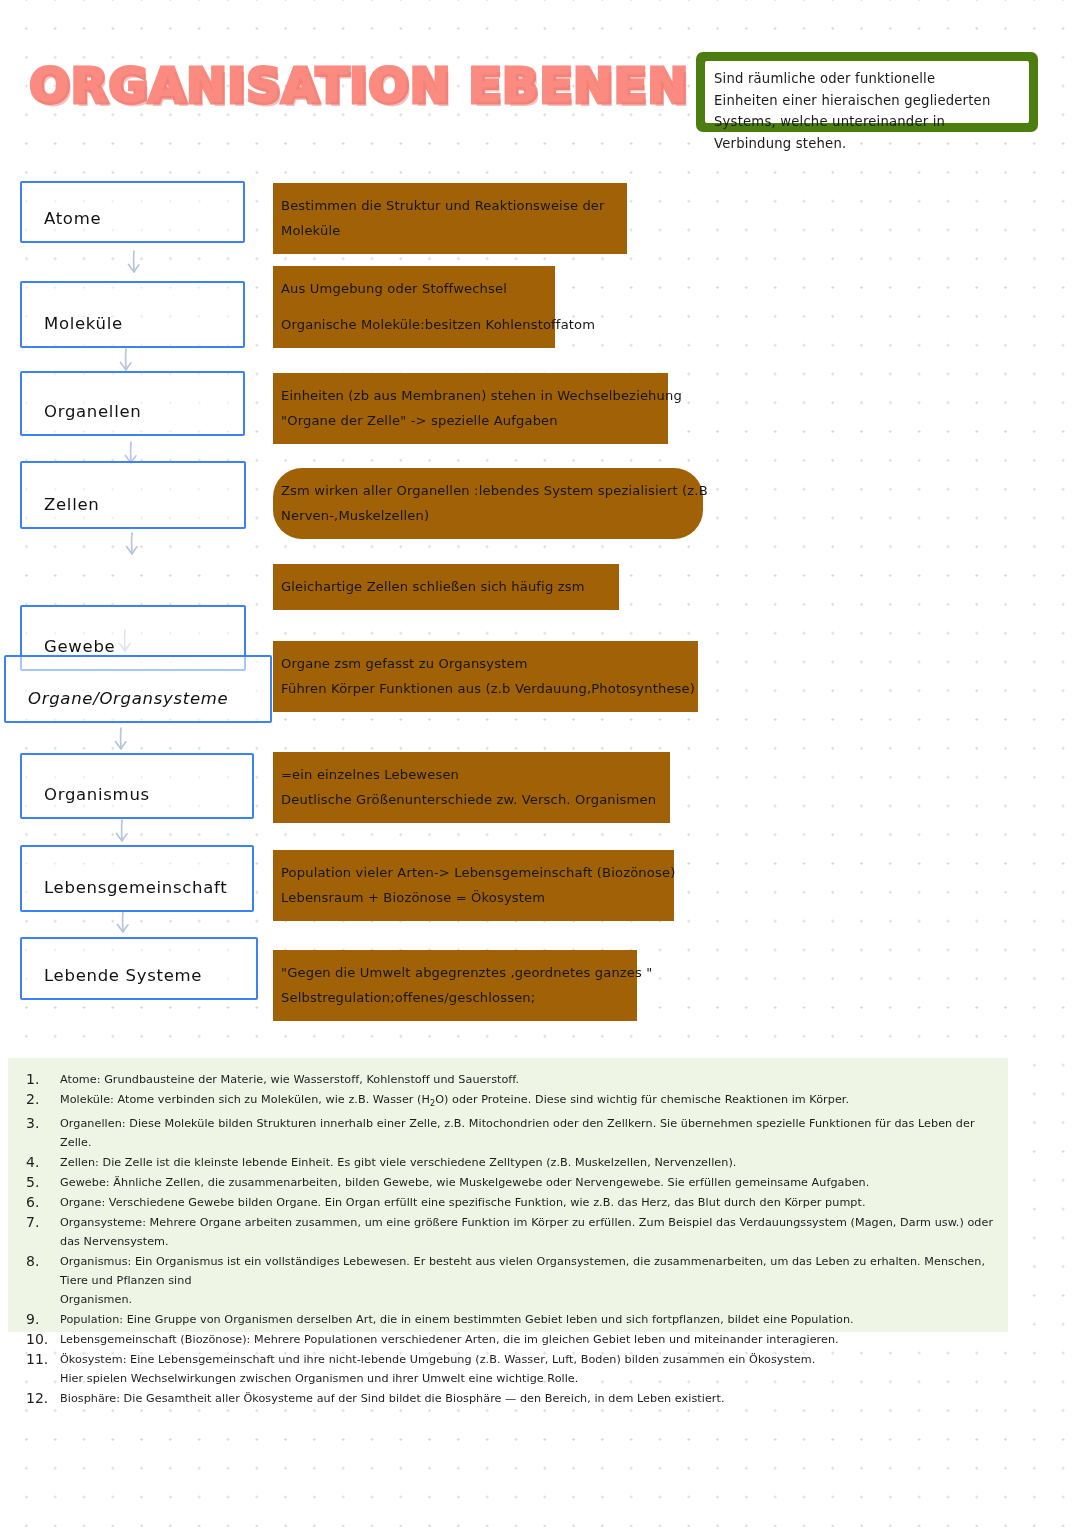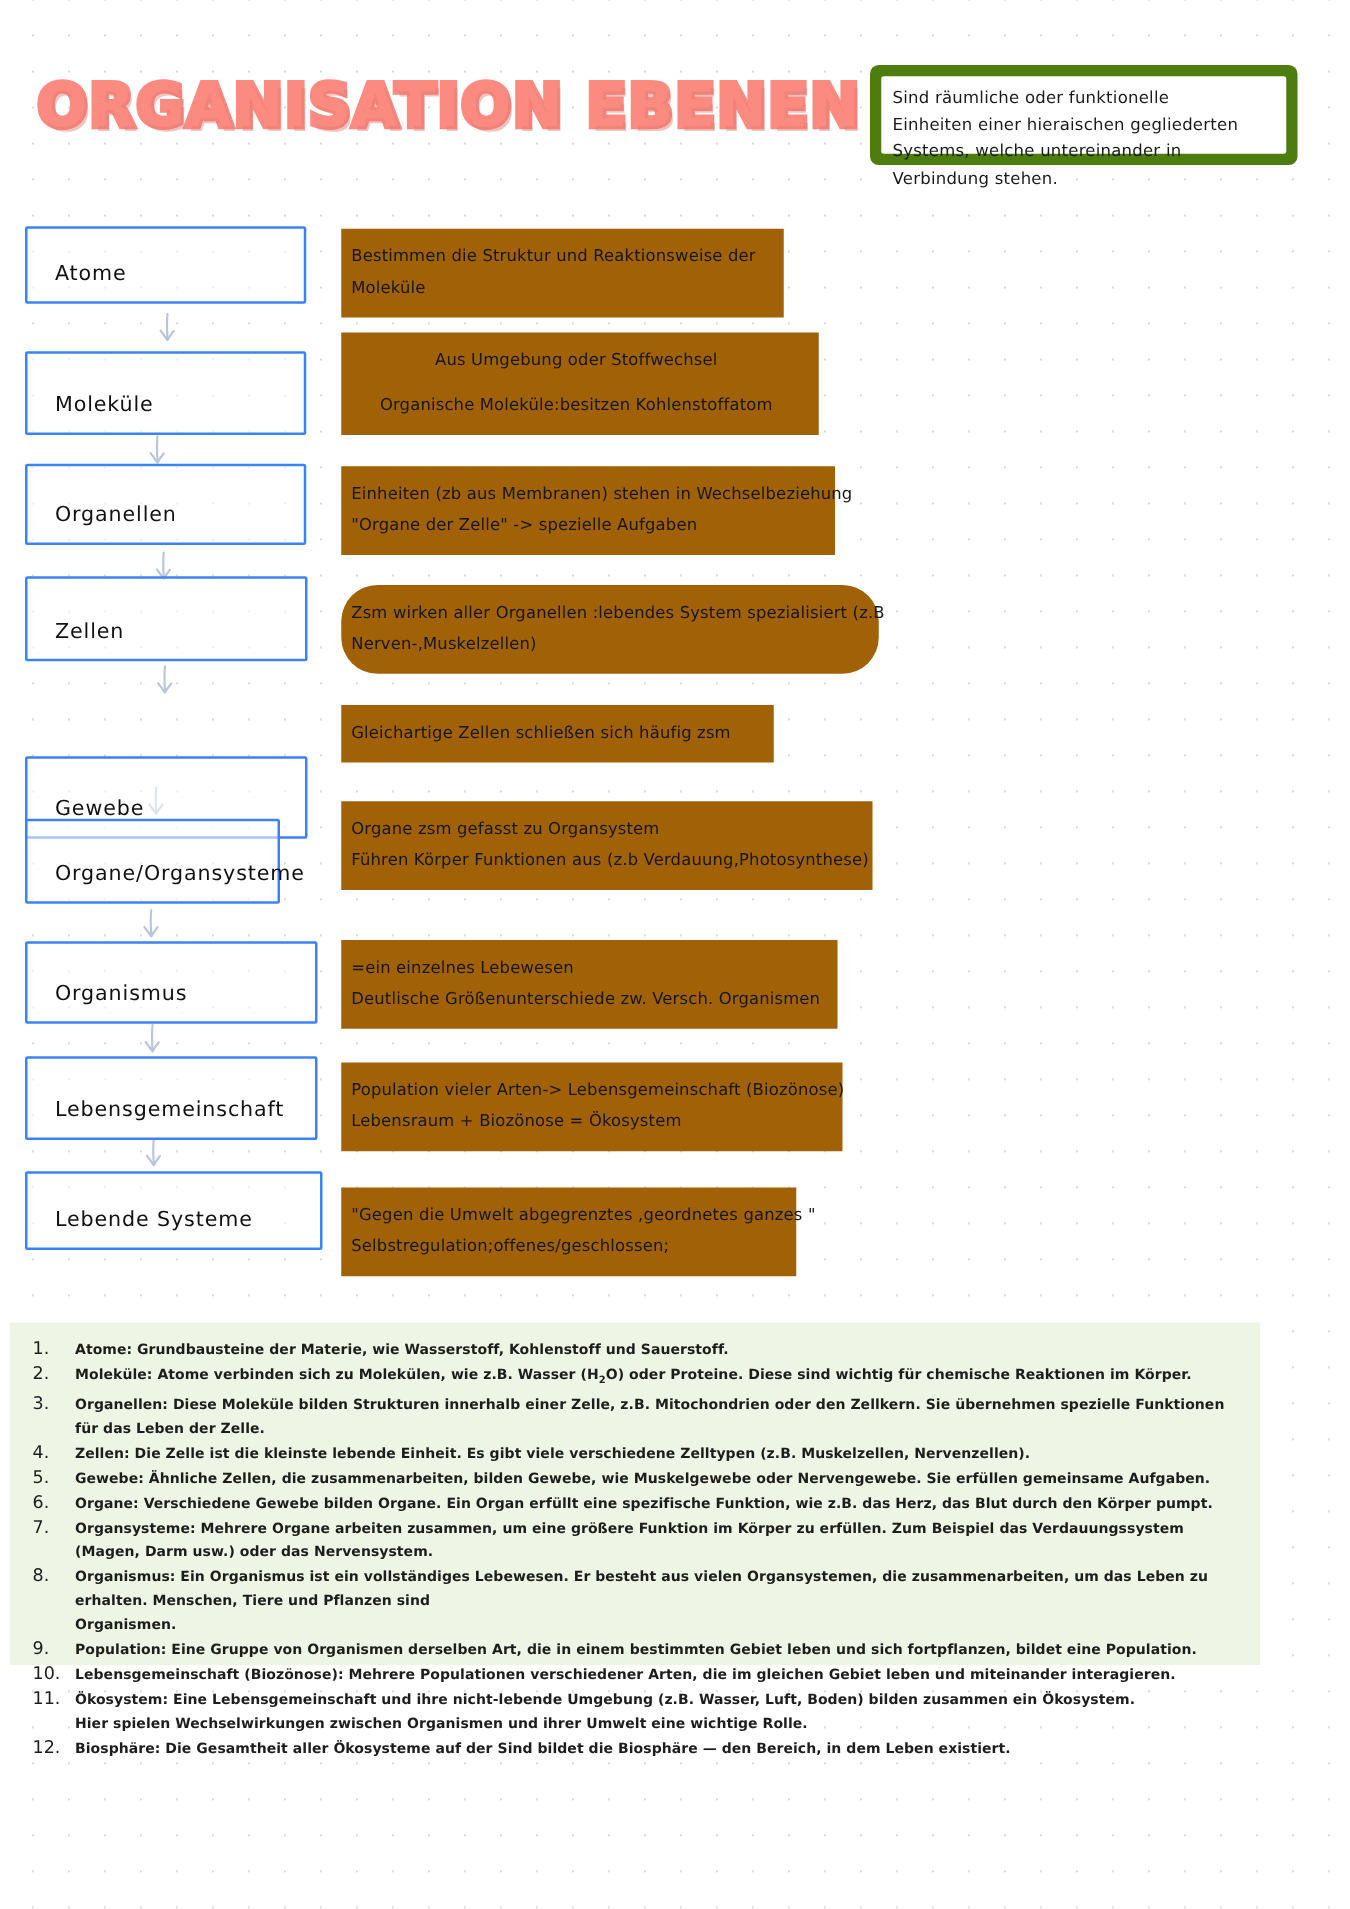--- a/index.html
+++ b/index.html
@@ -127,21 +127,20 @@
     color: #1d1d1d;
     line-height: 19px;
     text-align: left;
   }
   .sum-text {
     font-family: "DejaVu Sans", sans-serif;
     font-size: 11.2px;
     line-height: 19px;
     color: #1d1d1d;
     letter-spacing: .05px;
-    font-weight: bold;
   }
   .sum-text sub { font-size: 8px; }
 </style>
 </head>
 <body>
 
 <div id="title">ORGANISATION EBENEN</div>
 
 <div id="callout">
   <div id="callout-inner">
@@ -204,21 +203,21 @@
     <div class="node-box" style="top: 181px; left: 20px; width: 225px; height: 62px;">
       <div class="node-label">Atome</div>
     </div>
     <div class="desc" style="top: 183px; left: 273px; width: 354px;">
       <p>Bestimmen die Struktur und Reaktionsweise der</p>
       <p>Moleküle</p>
     </div>
     <div class="node-box" style="top: 281px; left: 20px; width: 225px; height: 67px;">
       <div class="node-label">Moleküle</div>
     </div>
-    <div class="desc" style="top: 266px; left: 273px; width: 382px; text-align: center;">
+    <div class="desc" style="top: 266px; left: 273px; width: 282px;">
       <p>Aus Umgebung oder Stoffwechsel</p>
       <p class="gap">Organische Moleküle:besitzen Kohlenstoffatom</p>
     </div>
     <div class="node-box" style="top: 371px; left: 20px; width: 225px; height: 65px;">
       <div class="node-label">Organellen</div>
     </div>
     <div class="desc" style="top: 373px; left: 273px; width: 395px;">
       <p>Einheiten (zb aus Membranen) stehen in Wechselbeziehung</p>
       <p>"Organe der Zelle" -&gt; spezielle Aufgaben</p>
     </div>
@@ -228,21 +227,21 @@
     <div class="desc" style="top: 468px; left: 273px; width: 430px; border-radius: 29px;">
       <p>Zsm wirken aller Organellen :lebendes System spezialisiert (z.B</p>
       <p>Nerven-,Muskelzellen)</p>
     </div>
     <div class="node-box" style="top: 561px; left: 20px; width: 226px; height: 66px; margin-top: 44px;">
       <div class="node-label">Gewebe</div>
     </div>
     <div class="desc" style="top: 564px; left: 273px; width: 346px;">
       <p>Gleichartige Zellen schließen sich häufig zsm</p>
     </div>
-    <div class="node-box" style="top: 655px; left: 20px; width: 204px; height: 68px;">
+    <div class="node-box" style="top: 655px; left: 4px; width: 268px; height: 68px; font-style: italic;">
       <div class="node-label">Organe/Organsysteme</div>
     </div>
     <div class="desc" style="top: 641px; left: 273px; width: 425px;">
       <p>Organe zsm gefasst zu Organsystem</p>
       <p>Führen Körper Funktionen aus (z.b Verdauung,Photosynthese)</p>
     </div>
     <div class="node-box" style="top: 753px; left: 20px; width: 234px; height: 66px;">
       <div class="node-label">Organismus</div>
     </div>
     <div class="desc" style="top: 752px; left: 273px; width: 397px;">

